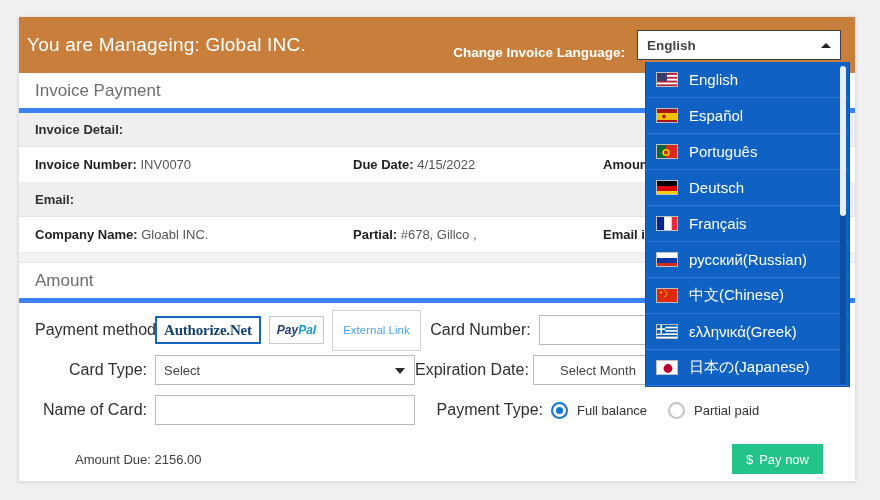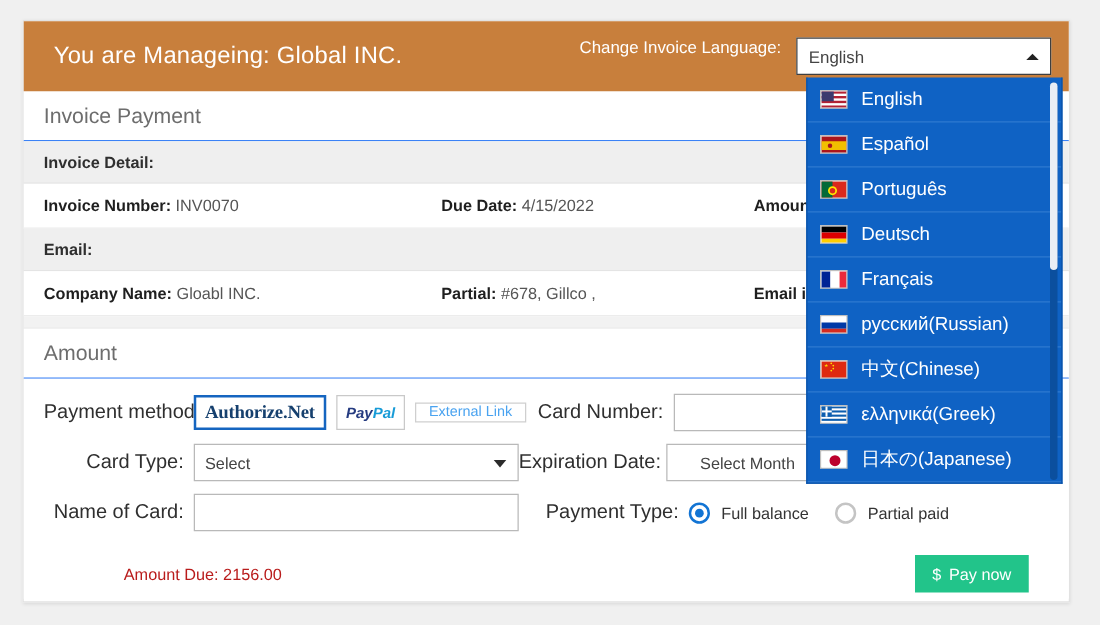--- a/index.html
+++ b/index.html
@@ -27,33 +27,34 @@
     box-shadow: 0 1px 3px rgba(0,0,0,0.10);
   }
 
   
   .mgr-header {
     position: relative;
     height: 56px;
     background: #c87f3c;
     display: flex;
     align-items: center;
-    padding: 0 14px 0 24px;
+    padding: 0 14px 0 8px;
   }
   .mgr-title {
     color: #ffffff;
     font-size: 19px;
     letter-spacing: .2px;
     white-space: nowrap;
   }
   .lang-wrap {
     margin-left: auto;
     display: flex;
-    align-items: flex-start;
+    align-items: flex-end;
     gap: 12px;
+    font-weight: bold;
   }
   .lang-label {
     color: #ffffff;
     font-size: 13.5px;
     white-space: nowrap;
   }
   .lang-select {
     width: 204px;
     height: 30px;
     background: #ffffff;
@@ -74,21 +75,21 @@
   }
 
   
   .sec-title {
     height: 40px;
     display: flex; align-items: center;
     padding: 0 16px;
     font-size: 17px;
     color: #6d6d6d;
     background: #ffffff;
-    border-bottom: 1px solid #3b82f6;
+    border-bottom: 5px solid #3b82f6;
   }
   .sub-bar {
     height: 34px;
     display: flex; align-items: center;
     padding: 14px 16px;
     font-size: 13px;
     color: #2f2f2f;
     font-weight: bold;
     background: #efefef;
     border-bottom: 1px solid #e4e4e4;
@@ -165,21 +166,21 @@
   .paypal {
     font-family: "Liberation Sans", sans-serif;
     font-weight: bold;
     font-style: italic;
     font-size: 12px;
     white-space: nowrap;
   }
   .pp1 { color: #253b80; }
   .pp2 { color: #179bd7; }
   .extlink {
-    height: 16px;
+    height: 41px;
     border: 1px solid #cfcfcf;
     background: #fff;
     color: #4aa3f0;
     font-size: 11.5px;
     display: flex; align-items: center; justify-content: center;
     padding: 0 10px;
     white-space: nowrap;
   }
 
   .ctl {
@@ -229,22 +230,22 @@
   .rlabel { font-size: 13px; color: #333; white-space: nowrap; }
 
   .lastrow {
     display: flex;
     align-items: center;
     padding: 4px 16px 0 16px;
     height: 44px;
   }
   .amt-due {
     font-size: 13px;
-    color: #b91c1c;
-    margin-left: 48px;
+    color: #404040;
+    margin-left: 24px;
   }
   .paynow {
     margin-left: auto;
     background: #22c48a;
     color: #ffffff;
     font-size: 13px;
     height: 30px;
     padding: 0 14px;
     display: flex; align-items: center; gap: 6px;
     border: none;

